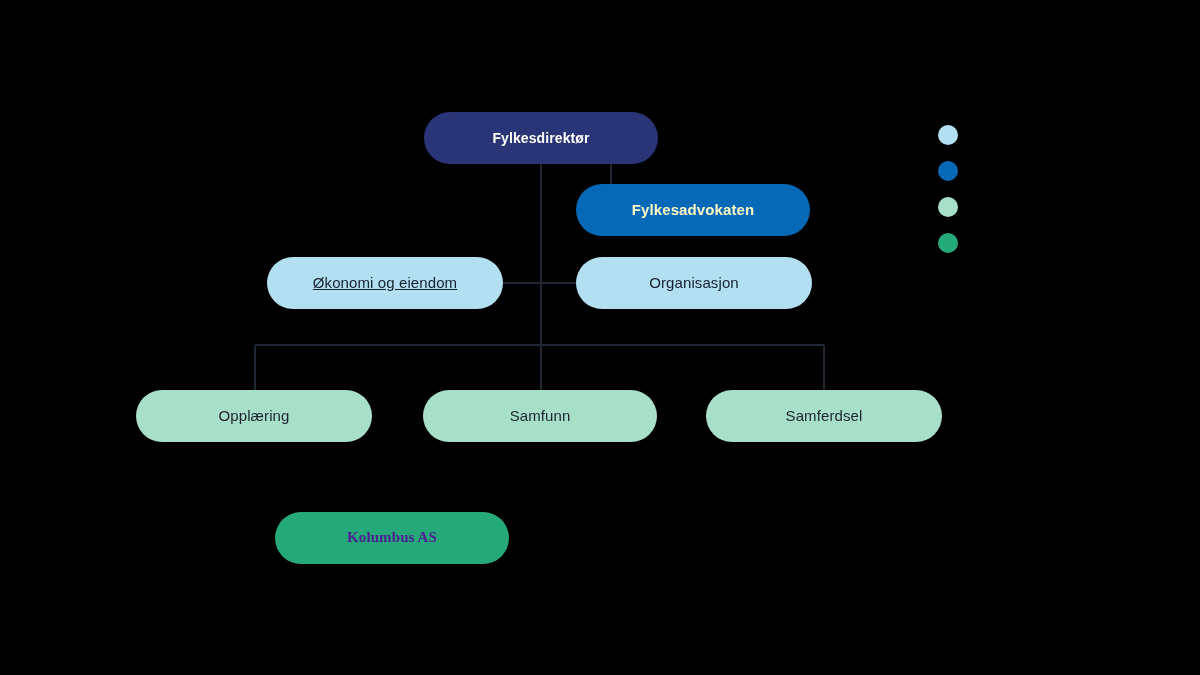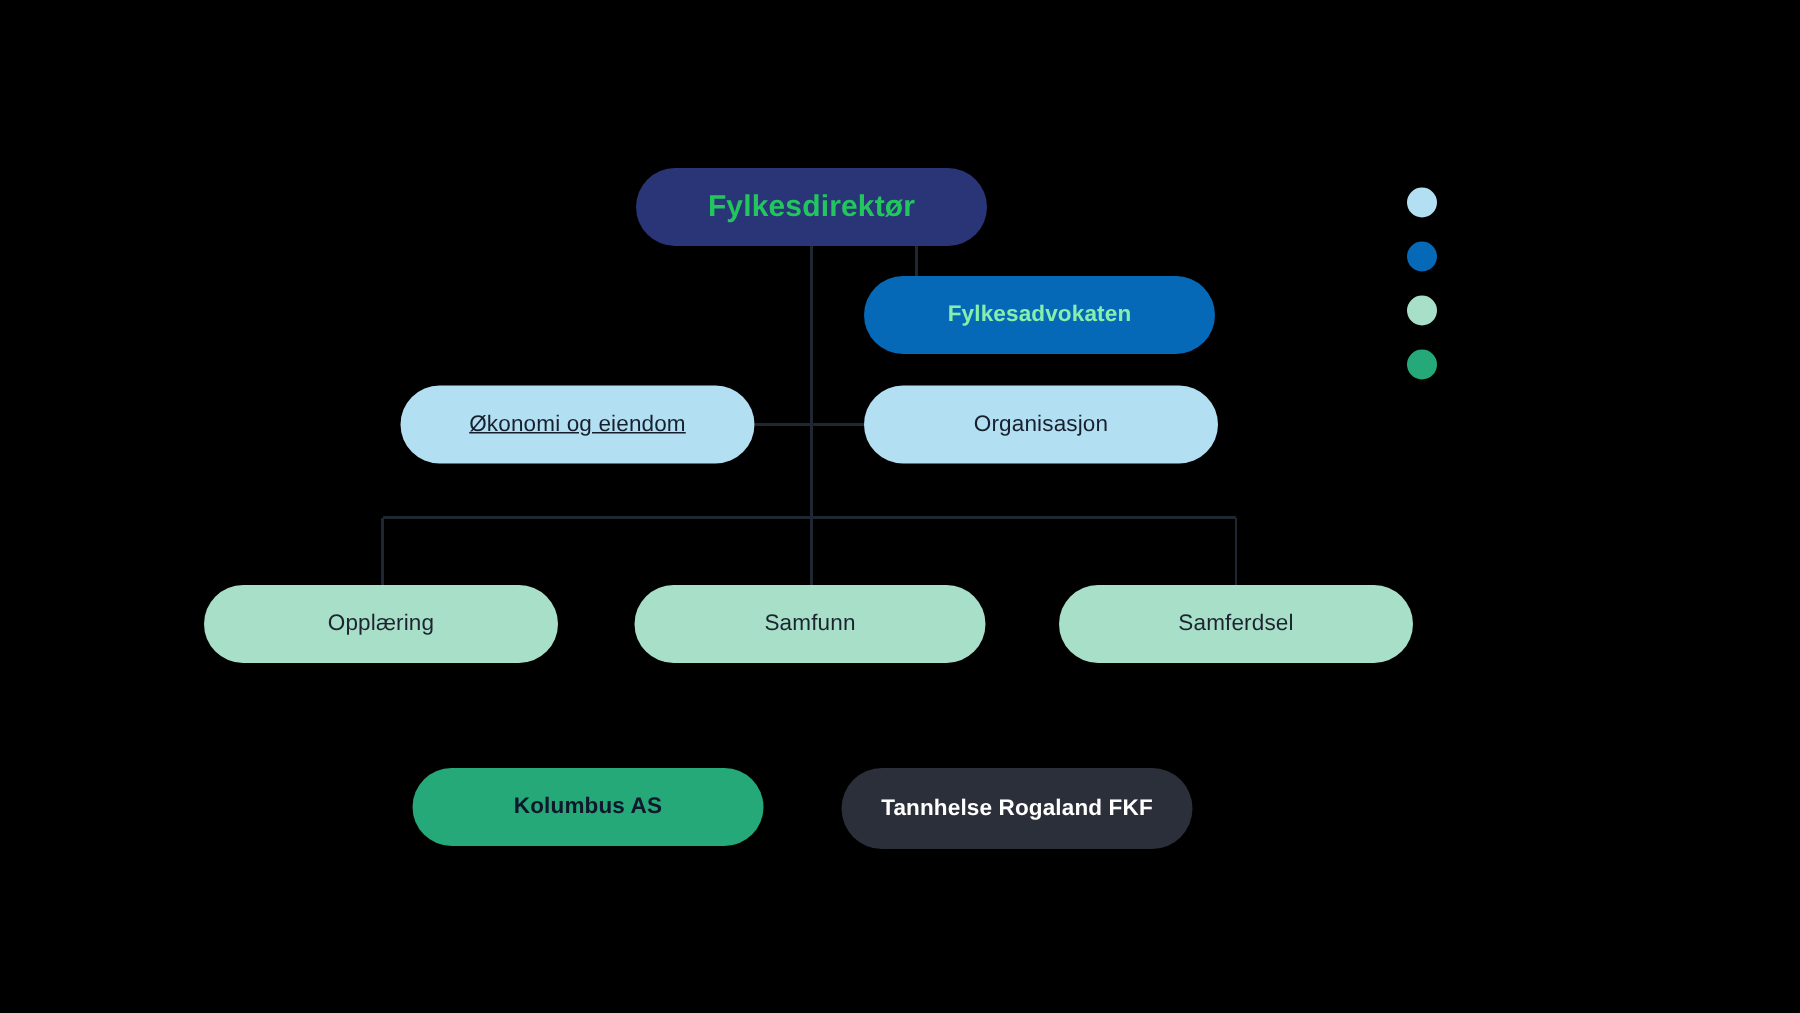--- a/index.html
+++ b/index.html
@@ -37,48 +37,49 @@
     white-space: nowrap;
     z-index: 2;
   }
   .node-label {
     display: block;
     padding: 0 14px;
   }
   
   .lv-director {
     background: #293577;
-    color: #22c55e;
+    color: #ffffff;
     font-weight: bold;
-    font-size: 20px;
+    font-size: 14px;
     justify-content: center;
   }
   .lv-advocate {
     background: #0569b8;
-    color: #86efac;
+    color: #fef9c3;
     font-weight: bold;
     font-size: 15px;
   }
   .lv-staff {
     background: #b3dff2;
     color: #16202e;
     font-weight: normal;
     font-size: 15px;
   }
   .lv-division {
     background: #a7dfc8;
     color: #1d2430;
     font-weight: normal;
     font-size: 15px;
   }
   .lv-company {
     background: #25a978;
-    color: #0f172a;
+    color: #4c1d95;
     font-weight: bold;
     font-size: 15px;
+    font-family: Liberation Serif, serif;
   }
   .lv-enterprise {
     background: #2b2f3a;
     color: #ffffff;
     font-weight: bold;
     font-size: 15px;
   }
   
   #legend {
     position: absolute;
@@ -141,23 +142,20 @@
   </div>
 
   <div class="node lv-division" style="left:706px; top:390px; width:236px; height:52px;align-items:center;">
     <span class="node-label">Samferdsel</span>
   </div>
 
   <div class="node lv-company" style="left:275px; top:512px; width:234px; height:52px;">
     <span class="node-label">Kolumbus AS</span>
   </div>
 
-  <div class="node lv-enterprise" style="left:561px; top:512px; width:234px; height:54px;">
-    <span class="node-label">Tannhelse Rogaland FKF</span>
-  </div>
 
   <div id="legend" style="left:938px; top:125px;">
     <div class="legend-item">
       <span class="legend-dot" style="background:#b3dff2;"></span>
     </div>
     <div class="legend-item">
       <span class="legend-dot" style="background:#0569b8;"></span>
     </div>
     <div class="legend-item">
       <span class="legend-dot" style="background:#a7dfc8;"></span>

